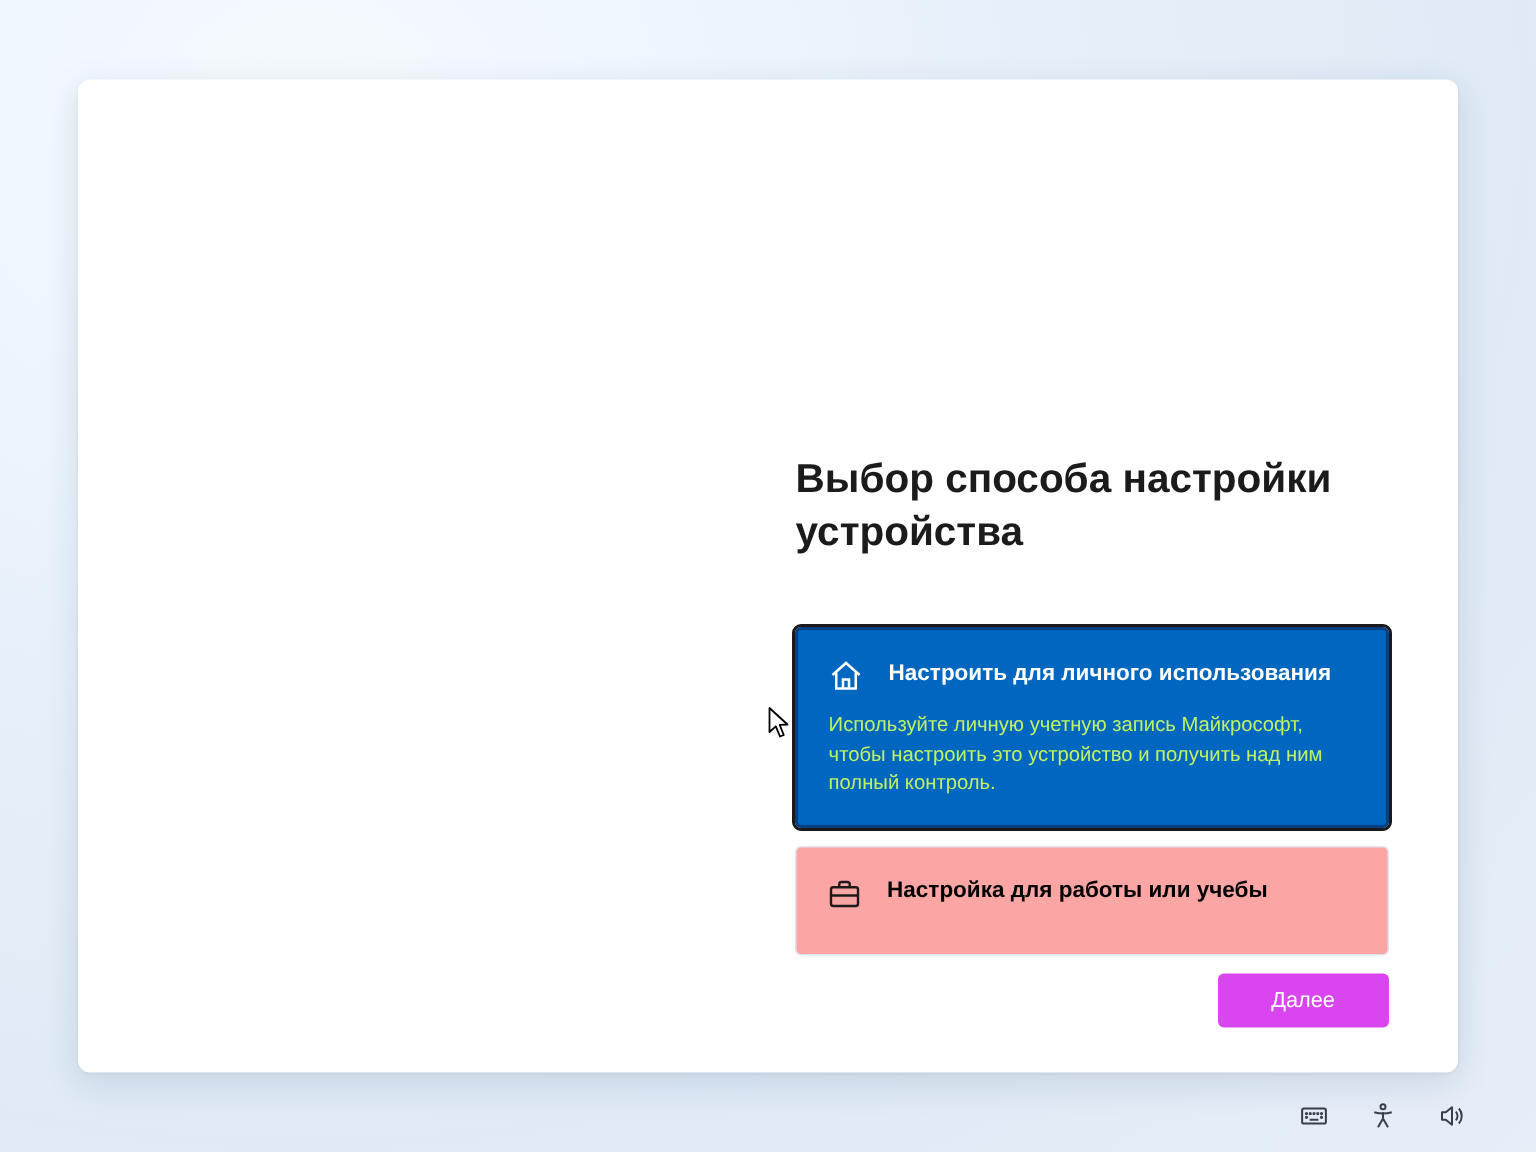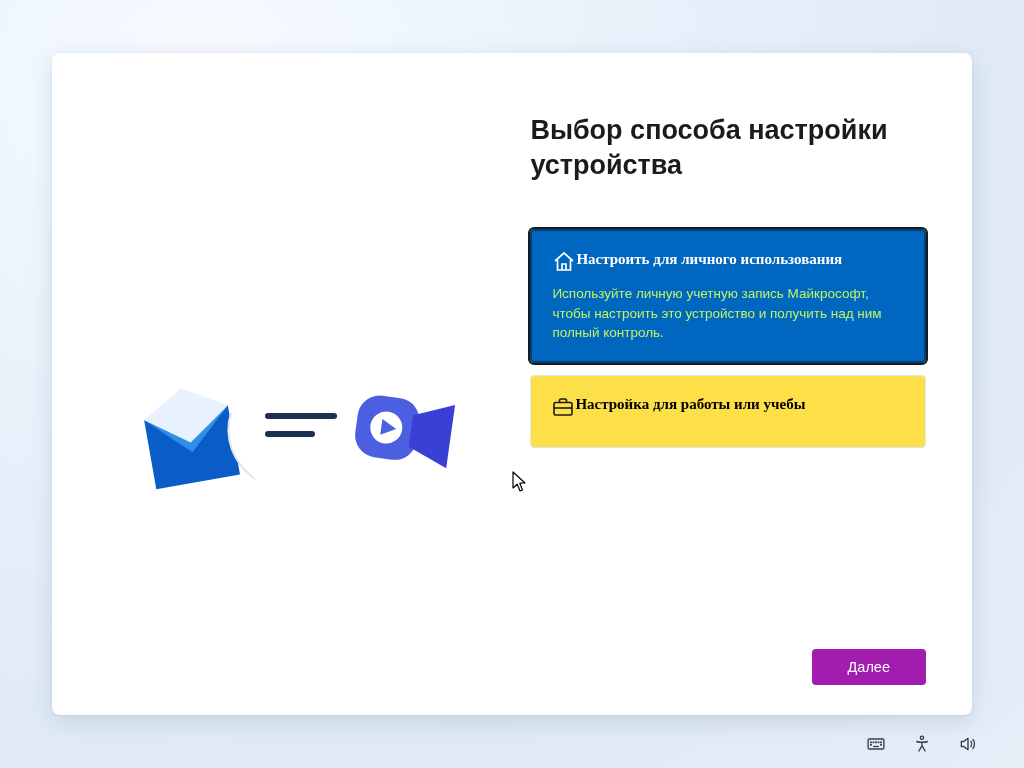--- a/index.html
+++ b/index.html
@@ -9,20 +9,21 @@
     position: relative;
   }
   .card {
     position: absolute;
     left: 52px; top: 53px;
     width: 920px; height: 662px;
     background: #ffffff;
     border-radius: 8px;
     box-shadow: 0 6px 24px rgba(20,40,70,0.12), 0 1px 3px rgba(20,40,70,0.06);
     display: flex;
+    align-items: flex-end;
   }
   .left {
     width: 47%;
     position: relative;
   }
   .illustration {
     position: absolute;
     left: 85px; top: 300px;
     width: 320px; height: 180px;
   }
@@ -38,35 +39,34 @@
     color: #1b1b1b;
     line-height: 1.3;
     margin-bottom: 46px;
   }
   .option {
     border: 1px solid #e2e5e9;
     border-radius: 4px;
     padding: 18px 20px 18px 20px;
     margin-bottom: 12px;
     cursor: pointer;
-    background: #fde047;
+    background: #fca5a5;
   }
   .option.selected {
     background: #0067c0;
     border: 2px solid #003e7e;
     color: #fff;
     outline: 2px solid #1a1a1a;
     outline-offset: 0;
   }
   .option .row1 {
     display: flex;
     align-items: flex-start;
-    gap: 0;
+    gap: 16px;
     margin-bottom: 10px;
-    font-family: Liberation Serif, serif;
   }
   .option .icon-slot {
     width: 24px; height: 24px;
     flex: 0 0 24px;
     margin-top: 1px;
   }
   .option .opt-title {
     font-size: 15px;
     font-weight: 600;
     line-height: 1.45;
@@ -80,21 +80,21 @@
     color: #bef264;
   }
   .option.selected .opt-title { color: #fff; }
 
   .footer {
     margin-top: auto;
     display: flex;
     justify-content: flex-end;
   }
   .next-btn {
-    background: #a21caf;
+    background: #d946ef;
     color: #fff;
     border: none;
     border-radius: 4px;
     padding: 10px 36px;
     font-size: 14.5px;
     cursor: pointer;
     font-family: inherit;
   }
 
   

